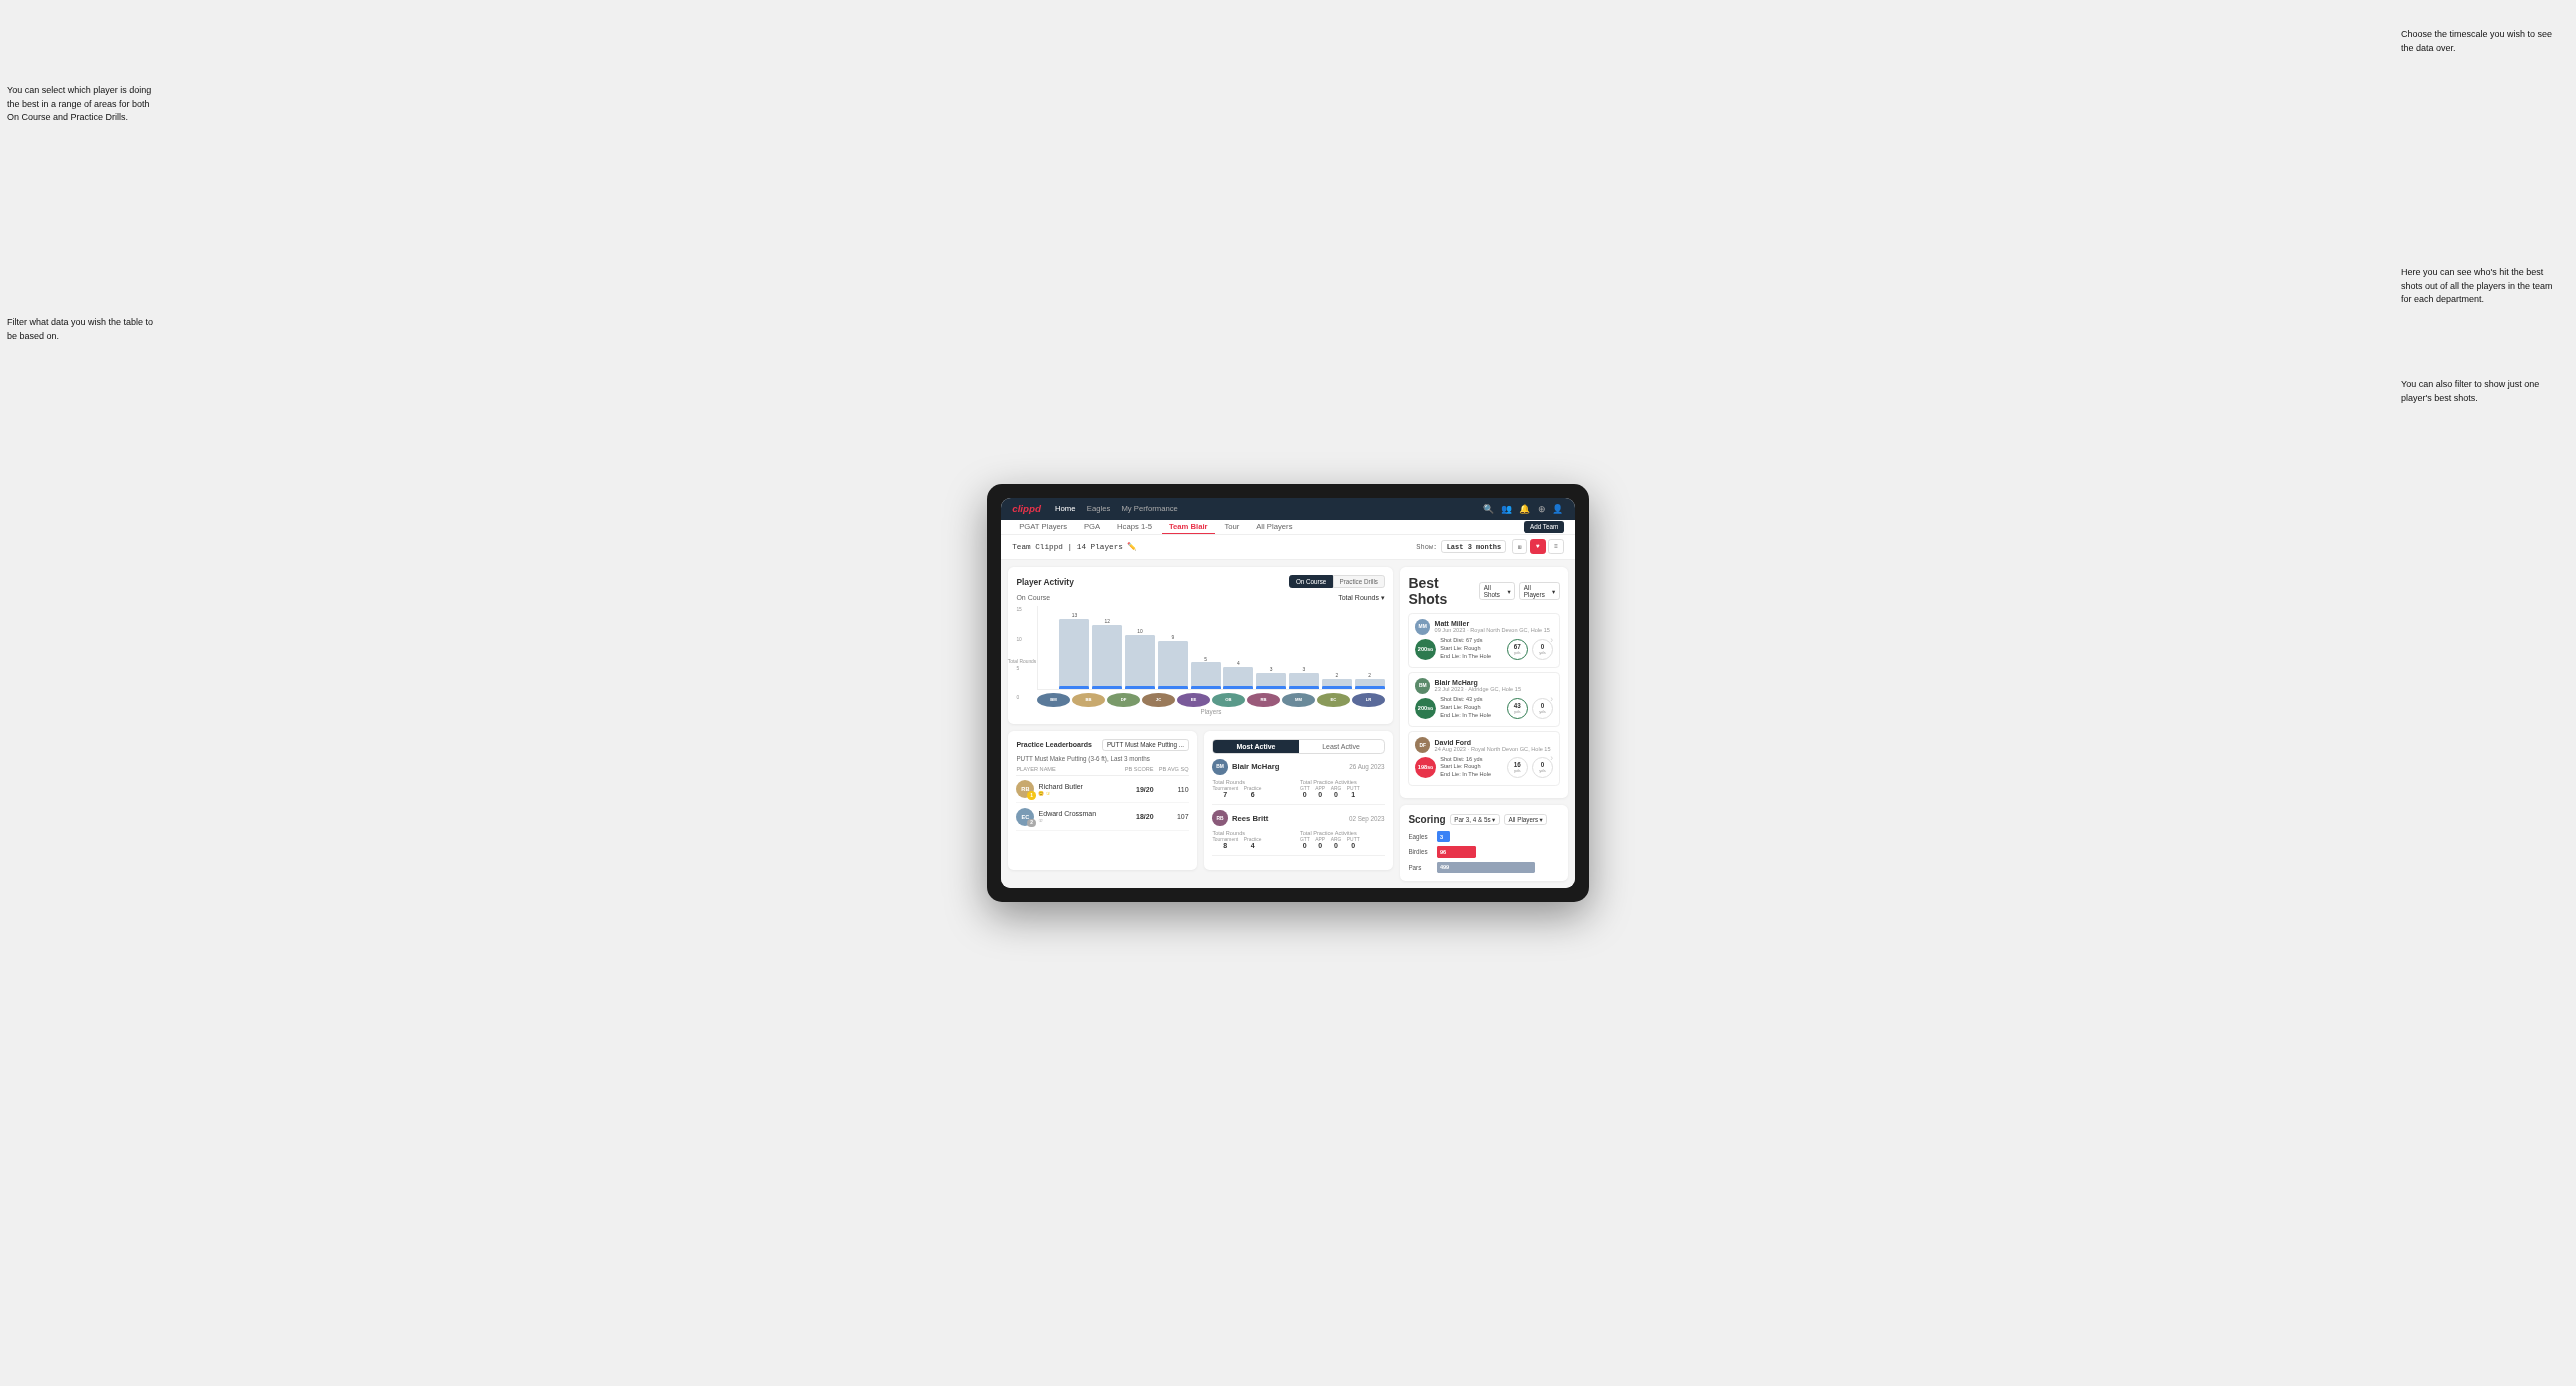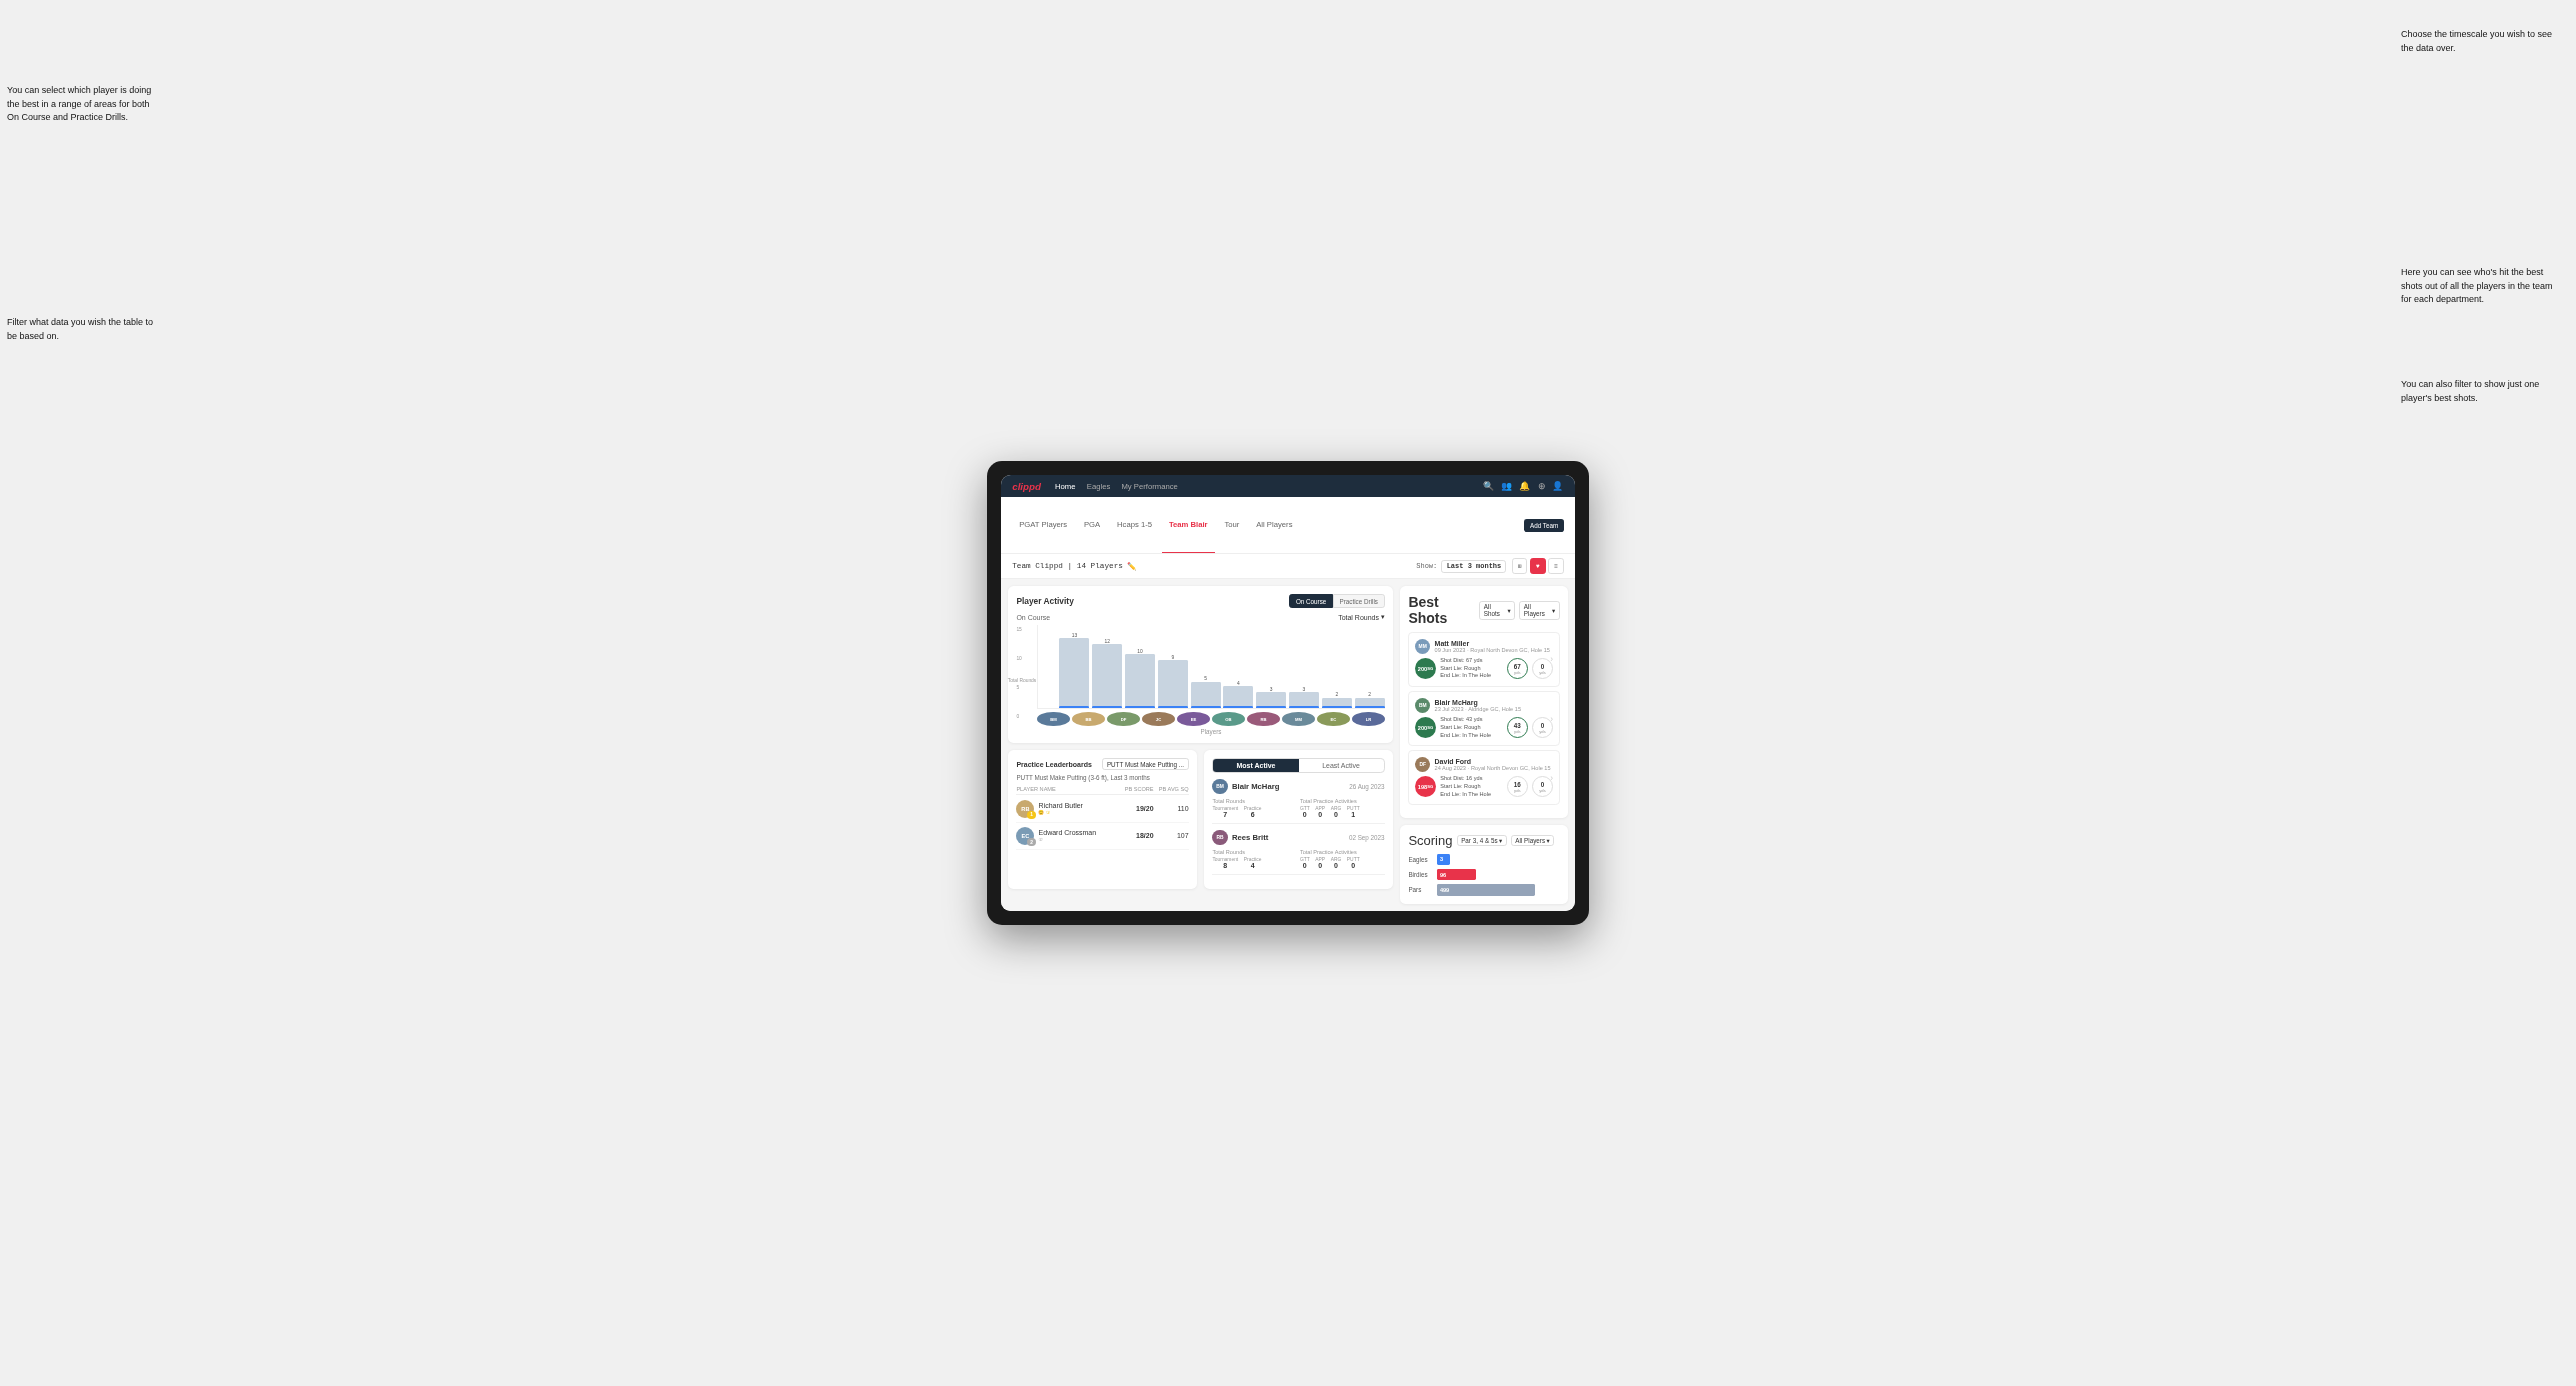--- a/index.html
+++ b/index.html
@@ -106,21 +106,21 @@
     .tab-bar {
       background: #fff;
       display: flex;
       align-items: center;
       padding: 0 11.2px;
       border-bottom: 0.7px solid #eee;
       gap: 2.8px;
     }
     .tab-item {
       font-size: 7.7px;
-      padding: 23px 7px;
+      padding: 2px 7px;
       color: #666;
       cursor: pointer;
       border-bottom: 1.4px solid transparent;
     }
     .tab-item.active {
       color: #e8334a;
       border-bottom: 1.4px solid #e8334a;
       font-weight: 600;
     }
     .add-team-btn {
@@ -586,22 +586,22 @@
     }
 
     
     .scoring-header {
       display: flex;
       align-items: center;
       gap: 4.2px;
       margin-bottom: 5.6px;
     }
     .scoring-title {
-      font-size: 13px;
-      font-weight: 400;
+      font-size: 10px;
+      font-weight: 700;
       color: #333;
     }
     .scoring-bars {
       display: flex;
       flex-direction: column;
       gap: 4.2px;
     }
     .scoring-row {
       display: flex;
       align-items: center;

